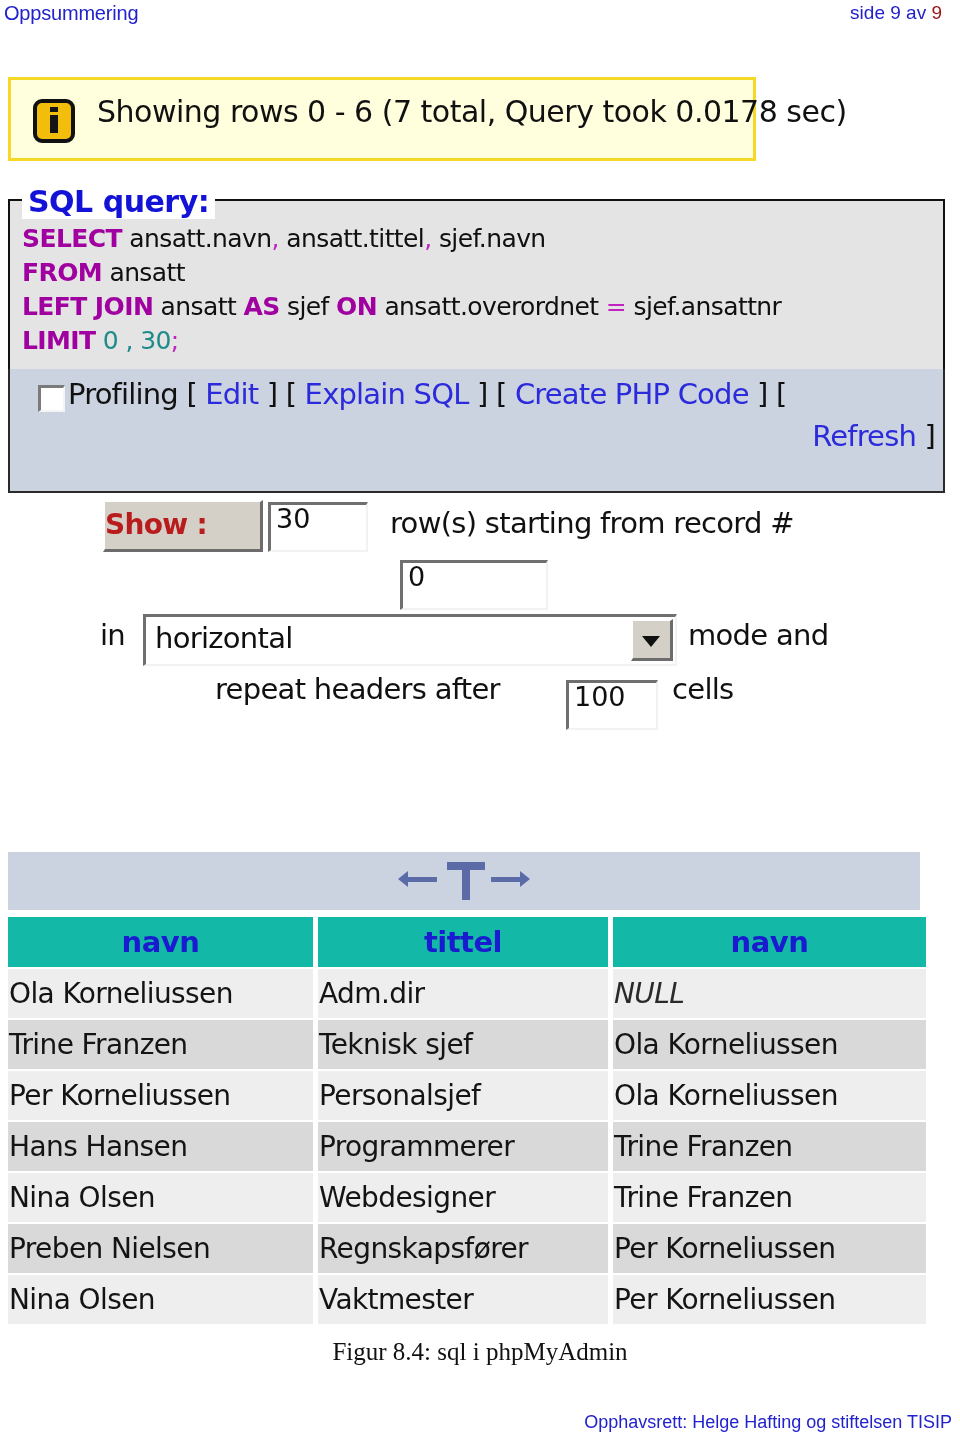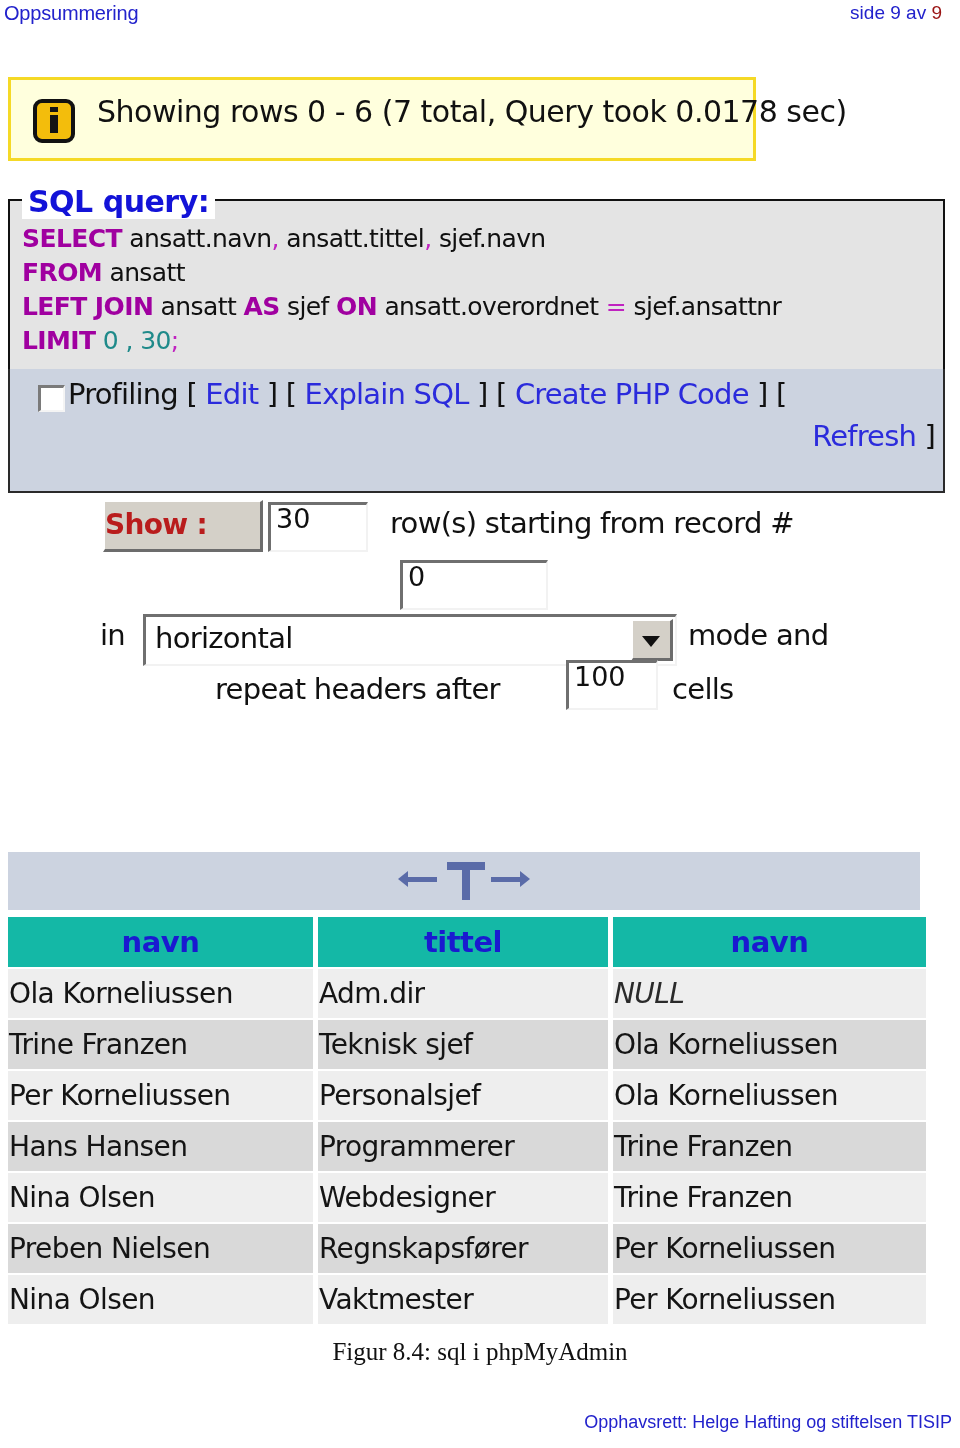--- a/index.html
+++ b/index.html
@@ -237,21 +237,21 @@
   #mode-select .selarrow::after {
     content: "";
     position: absolute;
     left: 9px; top: 15px;
     border-left: 9px solid transparent;
     border-right: 9px solid transparent;
     border-top: 11px solid #101010;
   }
   #mode-label   { left: 688px; top: 126px; font-size: 29px; }
   #repeat-label { left: 215px; top: 180px; font-size: 29px; }
-  #cells-input  { left: 566px; top: 168px; width: 92px; height: 50px; }
+  #cells-input  { left: 566px; top: 188px; width: 92px; height: 50px; }
   #cells-label  { left: 672px; top: 180px; font-size: 29px; }
 
   
   #result-table {
     position: absolute;
     left: 8px; top: 790px;
     width: 912px;
   }
   #navrow {
     width: 912px; height: 58px;

